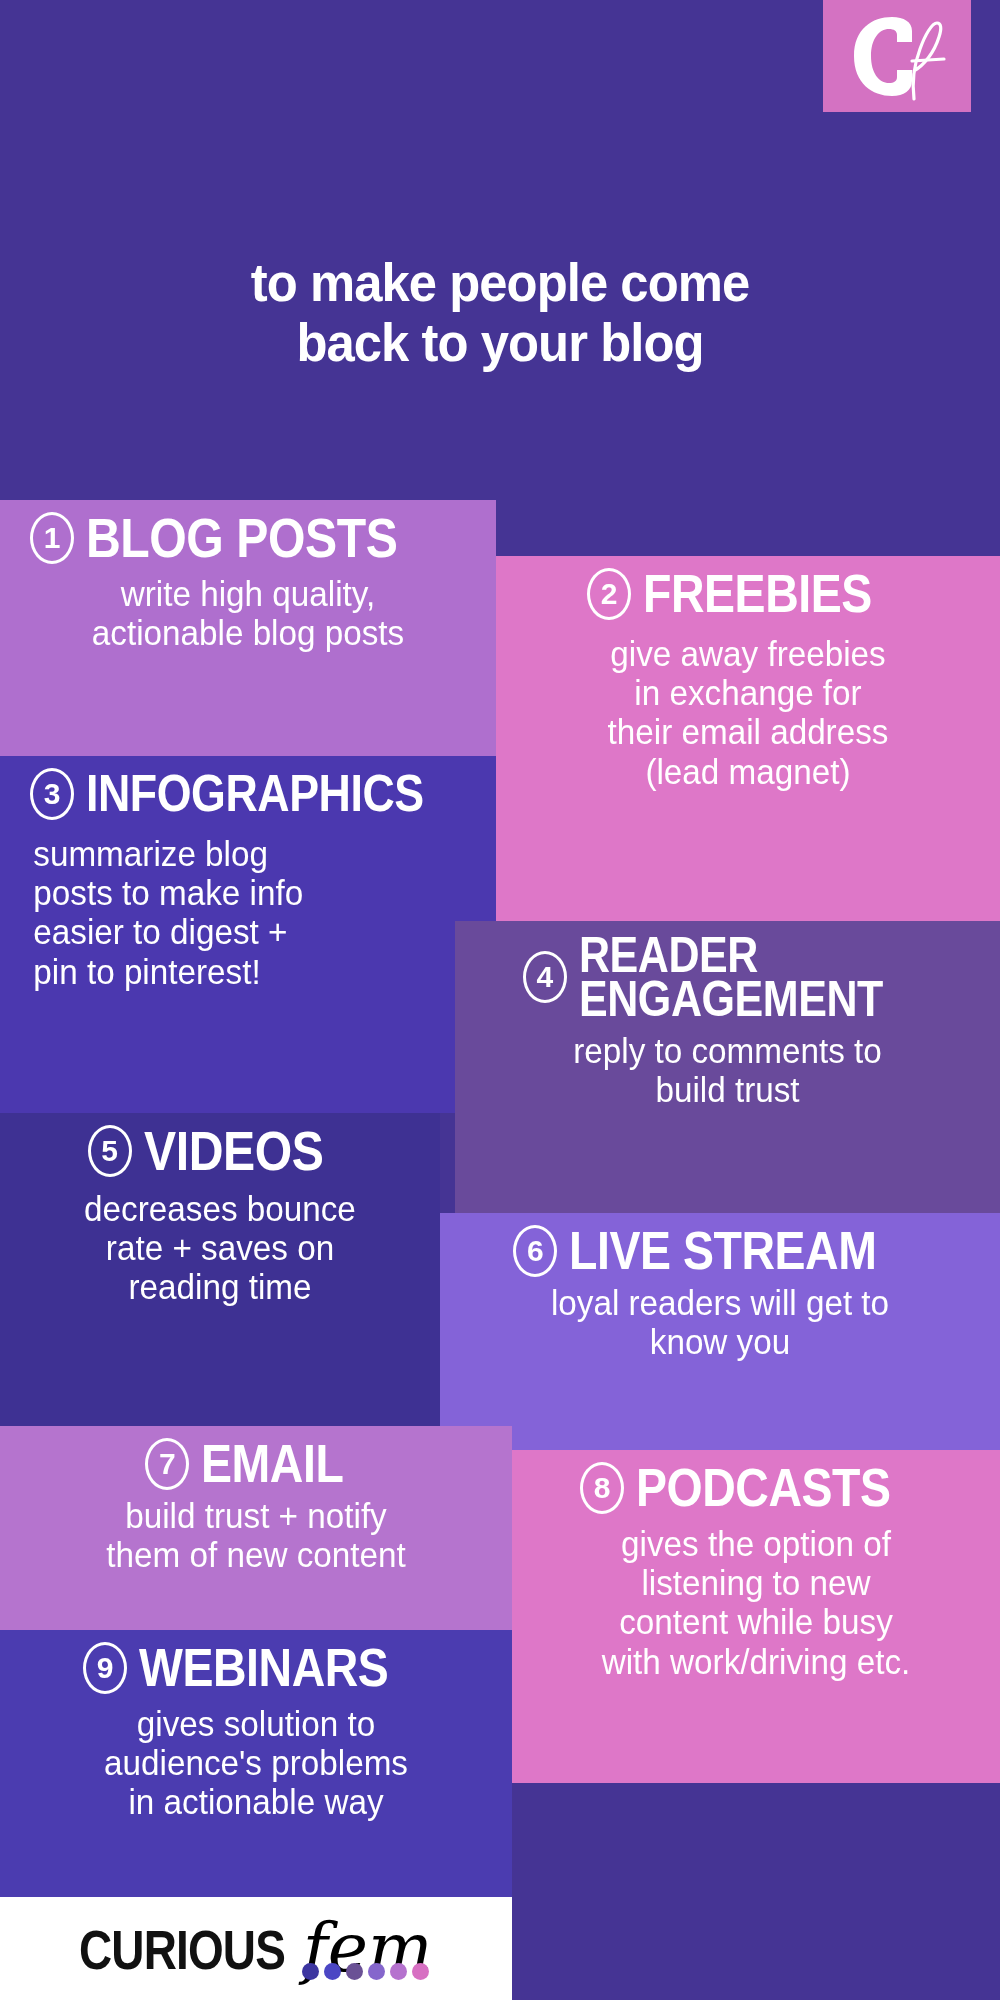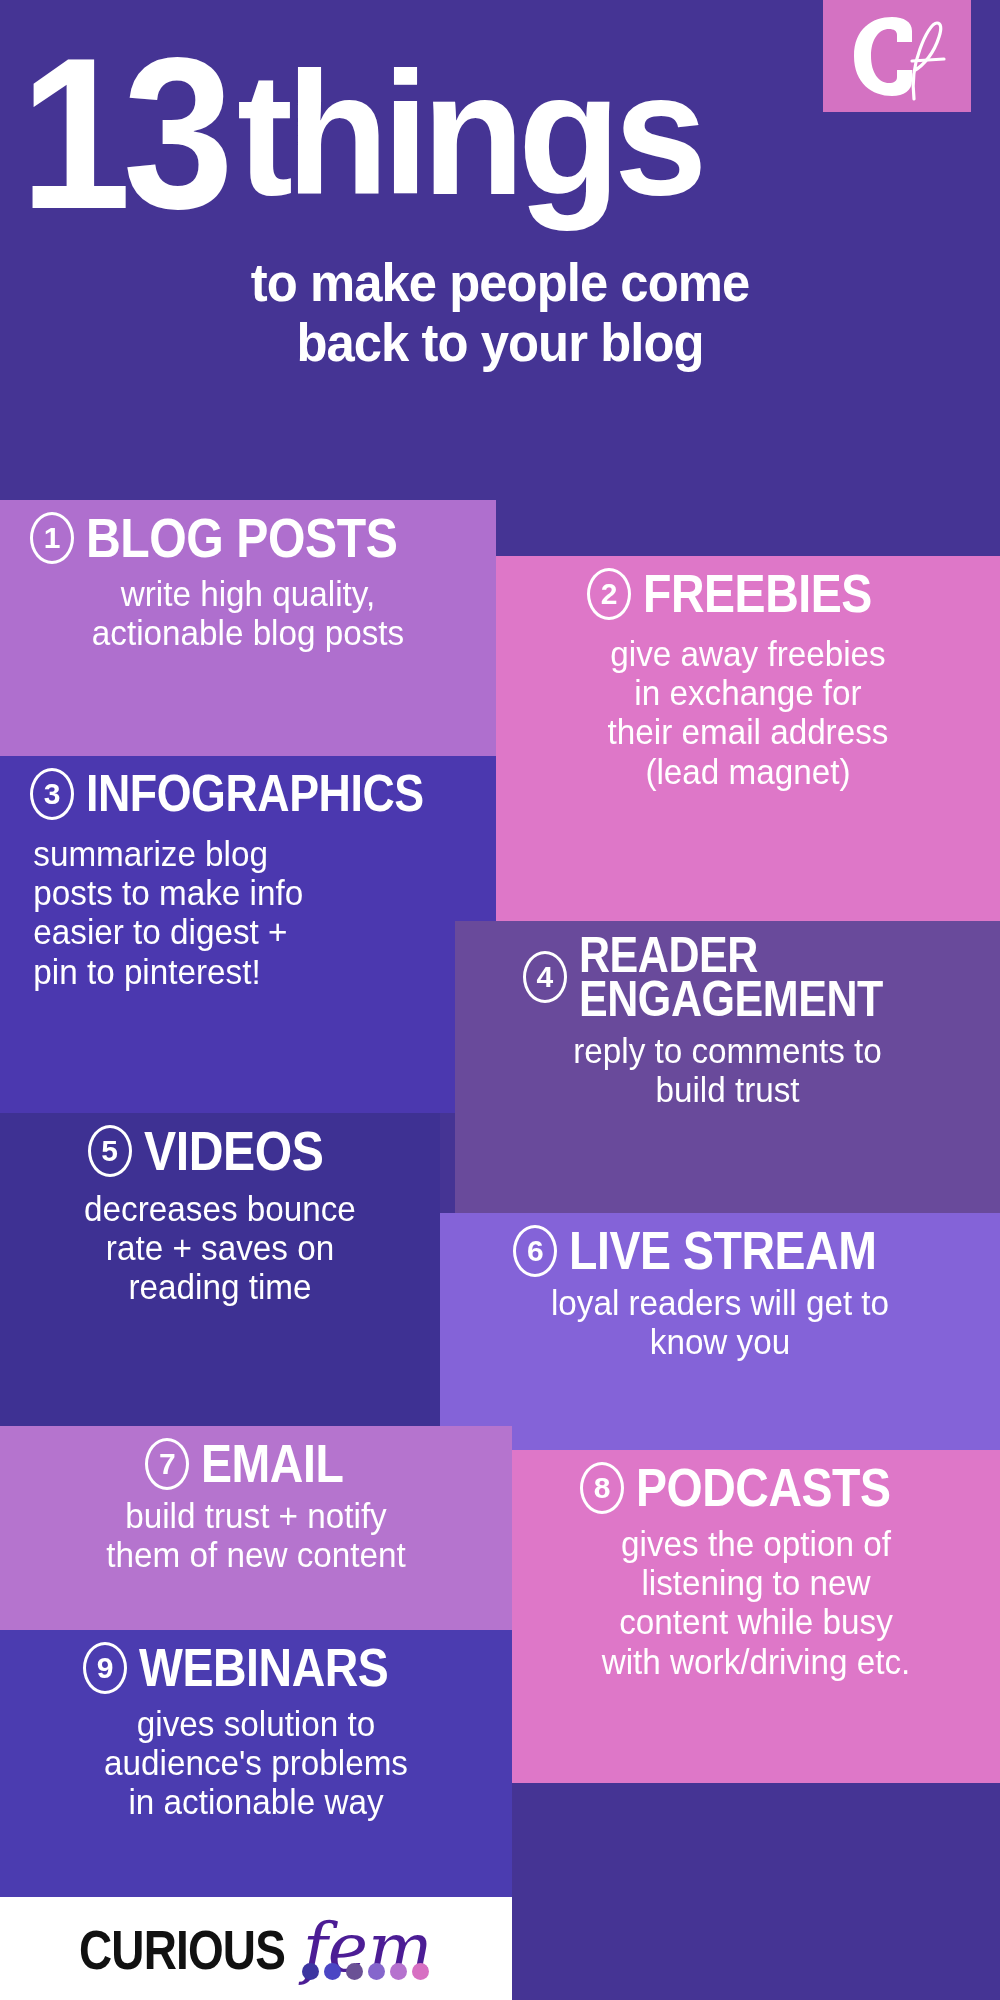--- a/index.html
+++ b/index.html
@@ -110,42 +110,38 @@
     background:#ffffff; display:flex; align-items:center; justify-content:center;
   }
   .logo-wrap { position:relative; display:flex; align-items:flex-end; }
   .logo-curious {
     font-size:56px; font-weight:bold; color:#111; letter-spacing:-1px;
     transform:scaleX(0.82); transform-origin:left bottom; line-height:0.95;
     font-family:"Liberation Sans", sans-serif;
   }
   .logo-fem {
     font-family:"DejaVu Serif", serif; font-style:italic; font-size:68px;
-    color:#4c1d95; margin-left:-28px; line-height:0.8; font-weight:400;
+    color:#000000; margin-left:-28px; line-height:0.8; font-weight:400;
   }
   .dots { position:absolute; right:4px; bottom:-4px; display:flex; gap:5px; }
   .dot { width:17px; height:17px; border-radius:50%; }
 </style>
 </head>
 <body>
 
 <div id="root" style="background: rgb(69, 52, 148);">
 
   <div class="logo-badge" style="background: rgb(212, 114, 194);">
     <svg width="110" height="95" viewBox="0 0 110 95">
       <path d="M12 47 C12 20, 30 8, 50 8 C62 8, 70 13, 70 22 L70 33 L55 33 L55 26 C55 22, 52 20, 47 20 C37 20, 29 30, 29 47 C29 64, 37 74, 47 74 C52 74, 55 72, 55 68 L55 61 L70 61 L70 72 C70 81, 62 87, 50 87 C30 87, 12 74, 12 47 Z" fill="#fff"></path>
       <path d="M72 90 C70 74, 72 56, 78 40 C83 26, 90 14, 95 14 C99 14, 100 19, 97 28 C92 44, 82 56, 72 62" fill="none" stroke="#fff" stroke-width="3.2" stroke-linecap="round"></path>
       <path d="M70 52 L102 50" fill="none" stroke="#fff" stroke-width="3.2" stroke-linecap="round"></path>
     </svg>
   </div>
 
-  <div class="hdr-big">
-    <span class="hdr-13">13</span>
-    <span class="hdr-things">things</span>
-  </div>
 
   <div class="hdr-sub">
     <div>to make people come</div>
     <div>back to your blog</div>
   </div>
 
   <div class="card" id="c1" style="background: rgb(175, 111, 206);">
     <div class="card-head head-left">
       <span class="num">1</span>
       <span class="ttl">BLOG POSTS</span>

